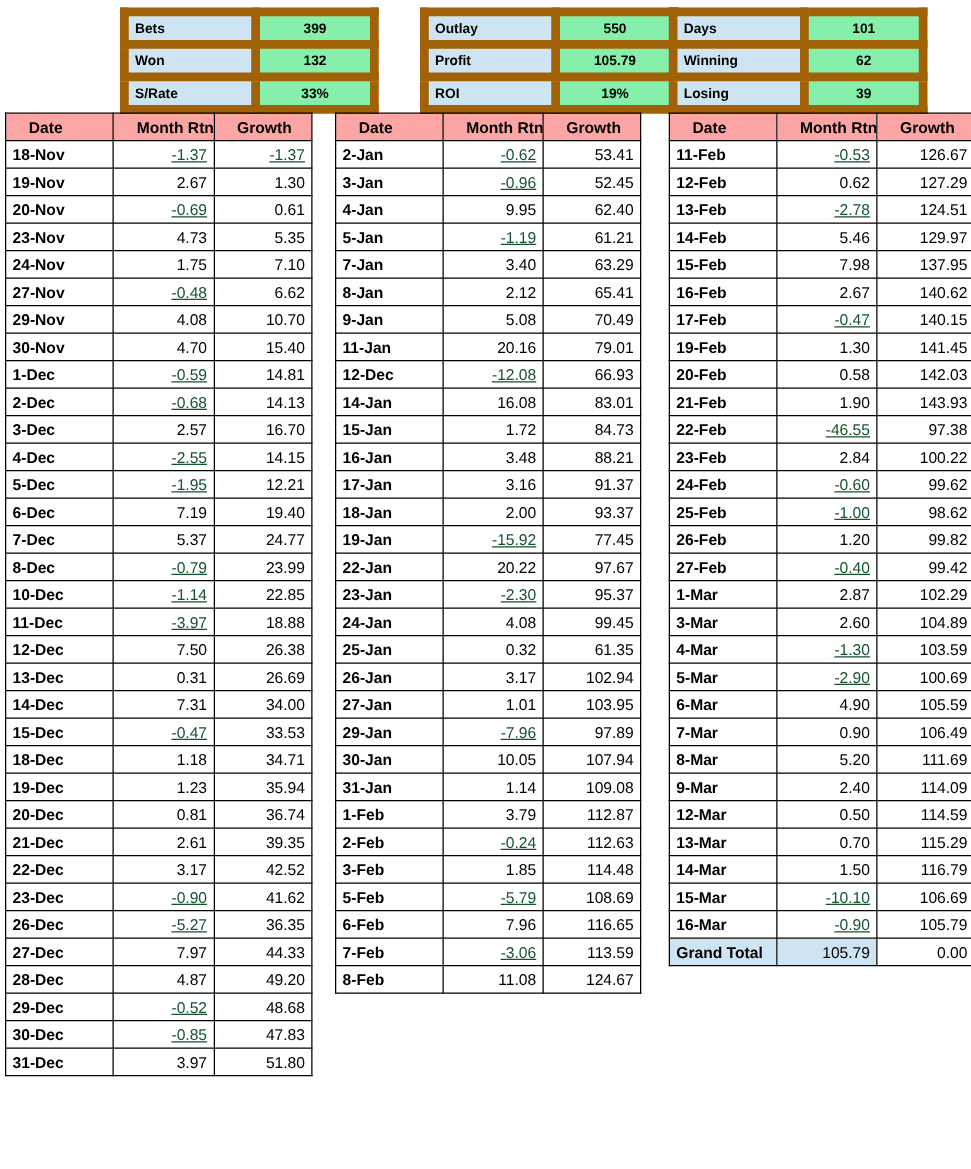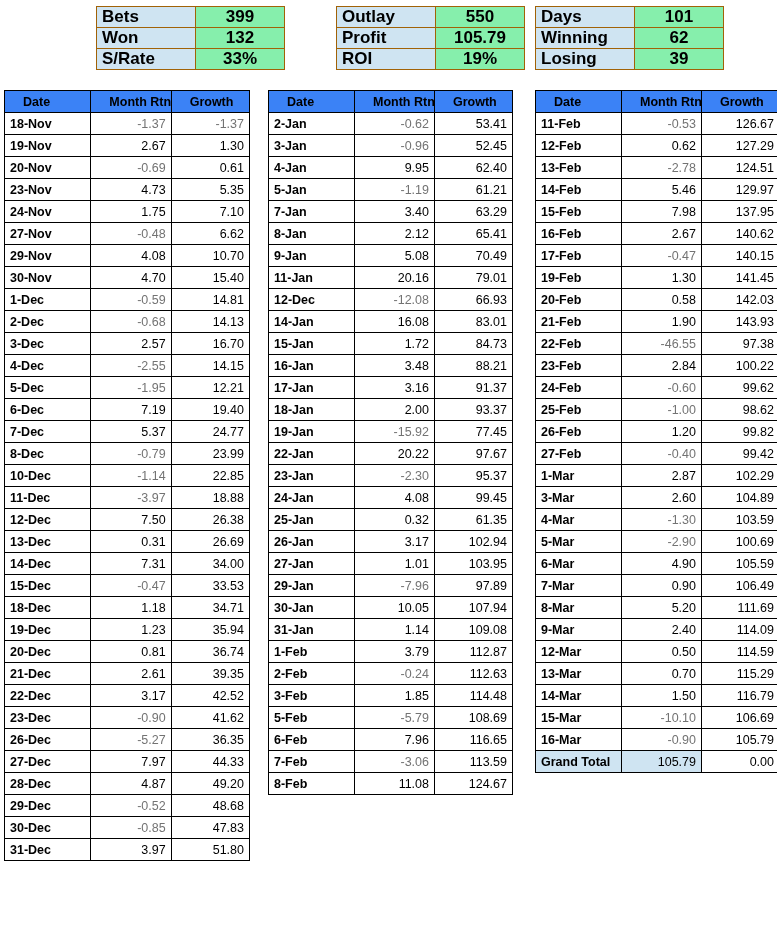--- a/index.html
+++ b/index.html
@@ -21,24 +21,24 @@
     width: 777px;
     height: 935px;
   }
 
   
   .stat-block {
     position: absolute;
     border-collapse: collapse;
   }
   .stat-block td {
-    border: 1px solid #a16207;
+    border: 7px solid #a16207;
     height: 19px;
     padding: 0 5px;
-    font-size: 17px;
+    font-size: 11px;
     white-space: nowrap;
   }
   .stat-block td.label {
     background: #cfe4f2;
     font-weight: bold;
     width: 88px;
   }
   .stat-block td.value {
     background: #86efac;
     font-weight: bold;
@@ -59,39 +59,40 @@
   .data-table th,
   .data-table td {
     border: 1px solid #000000;
     height: 21px;
     padding: 0 5px;
     font-size: 12.5px;
     white-space: nowrap;
     overflow: hidden;
   }
   .data-table th {
-    background: #3b82f6;
+    background: #fca5a5;
     font-weight: bold;
     text-align: left;
     padding-left: 18px;
   }
   .data-table th.num {
     text-align: left;
   }
   .data-table td.date {
     font-weight: bold;
     text-align: left;
     background: #ffffff;
   }
   .data-table td.num {
     text-align: right;
     background: #ffffff;
   }
   .data-table td.neg {
-    color: #737373;
+    color: #14532d;
+    text-decoration: underline;
   }
   .data-table tr.total td.date {
     background: #cfe4f2;
     font-weight: bold;
   }
   .data-table tr.total td.rtn {
     background: #cfe4f2;
     font-weight: normal;
   }
 

